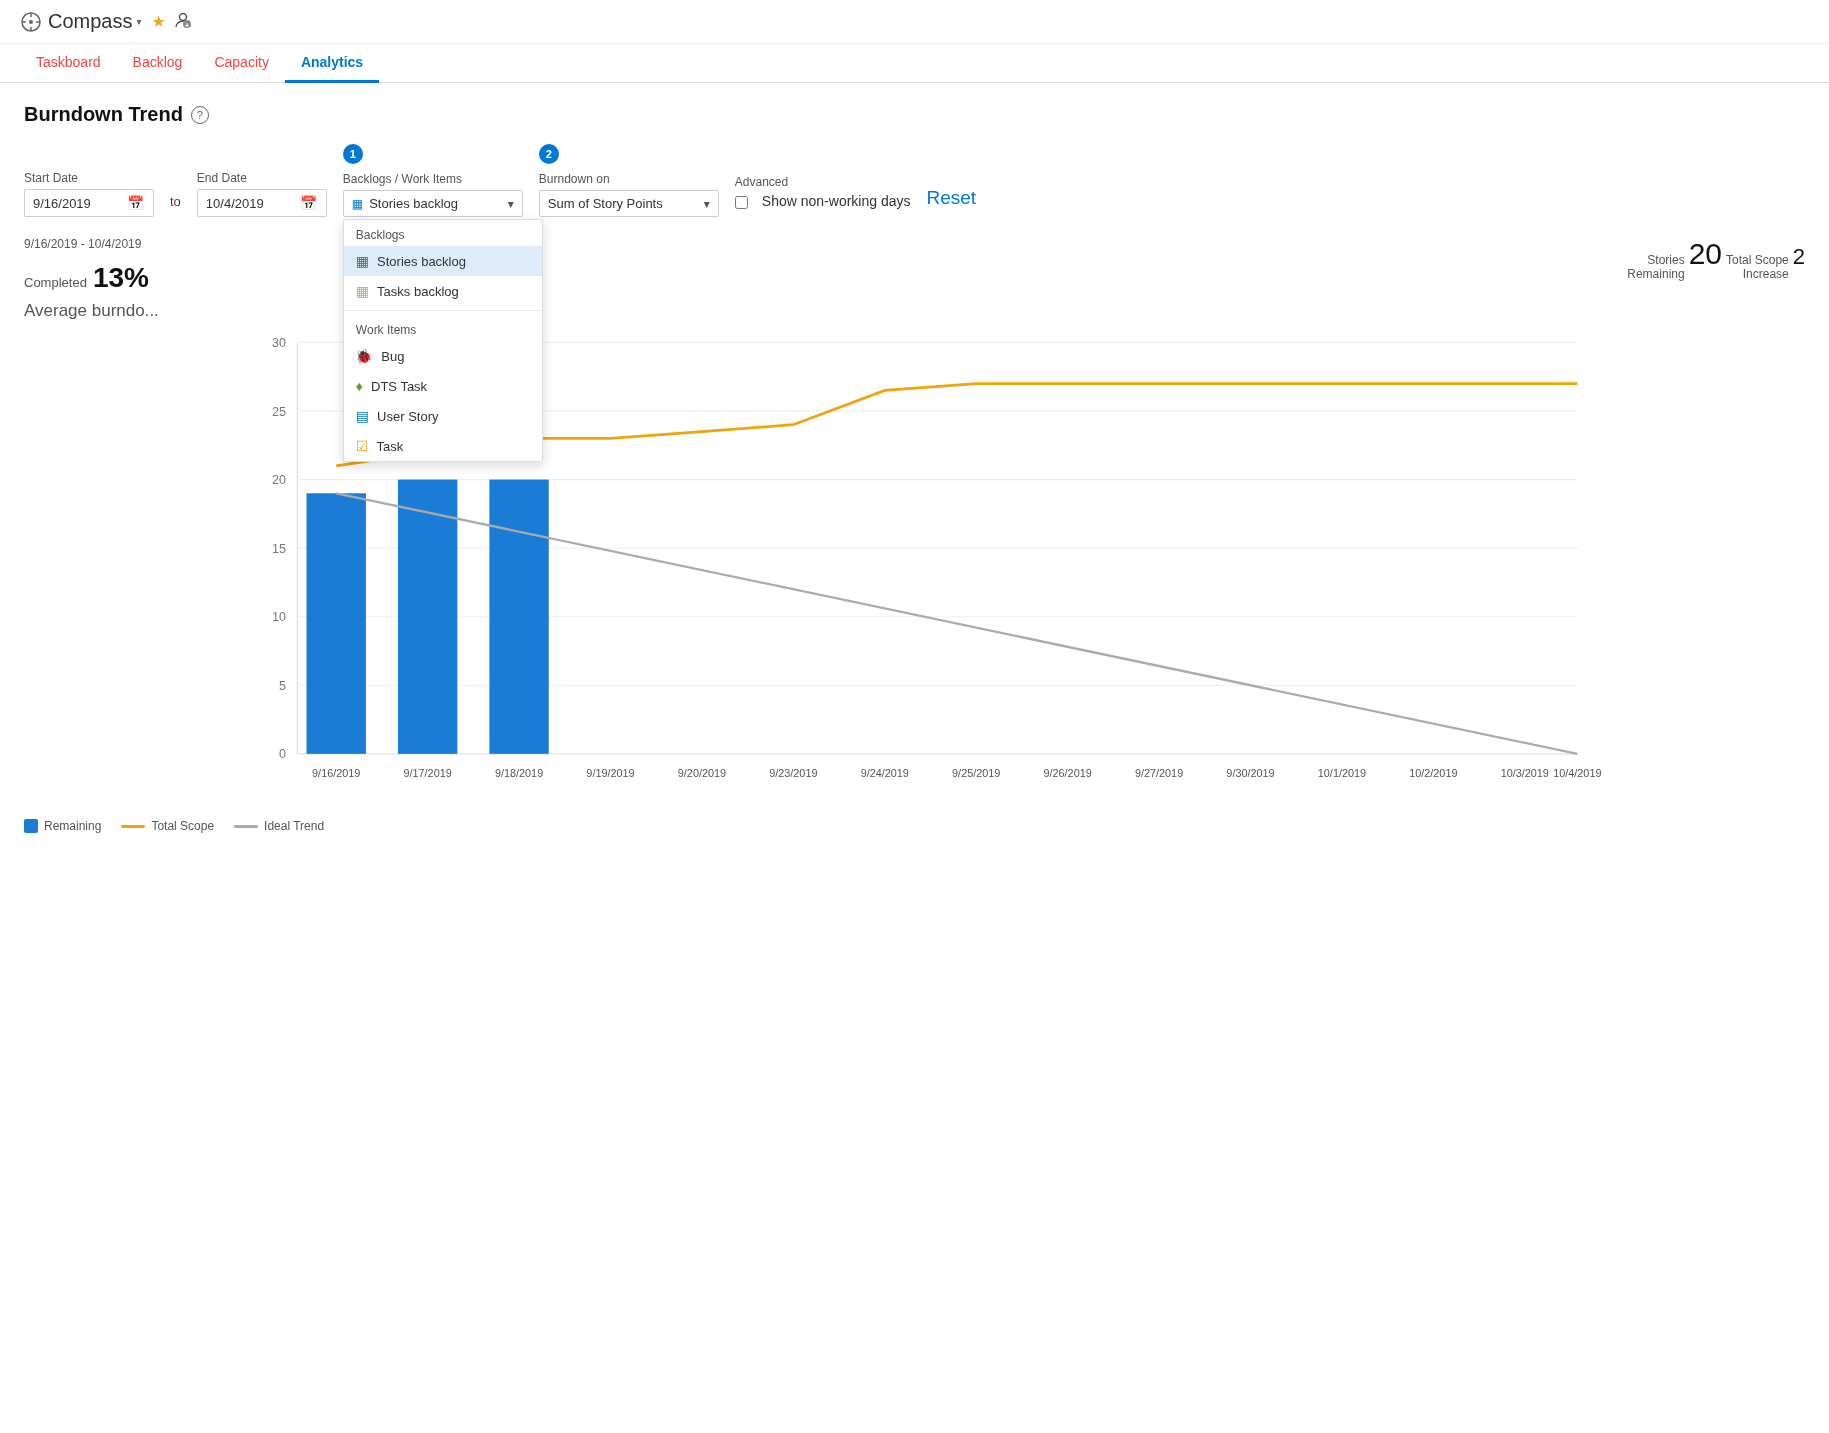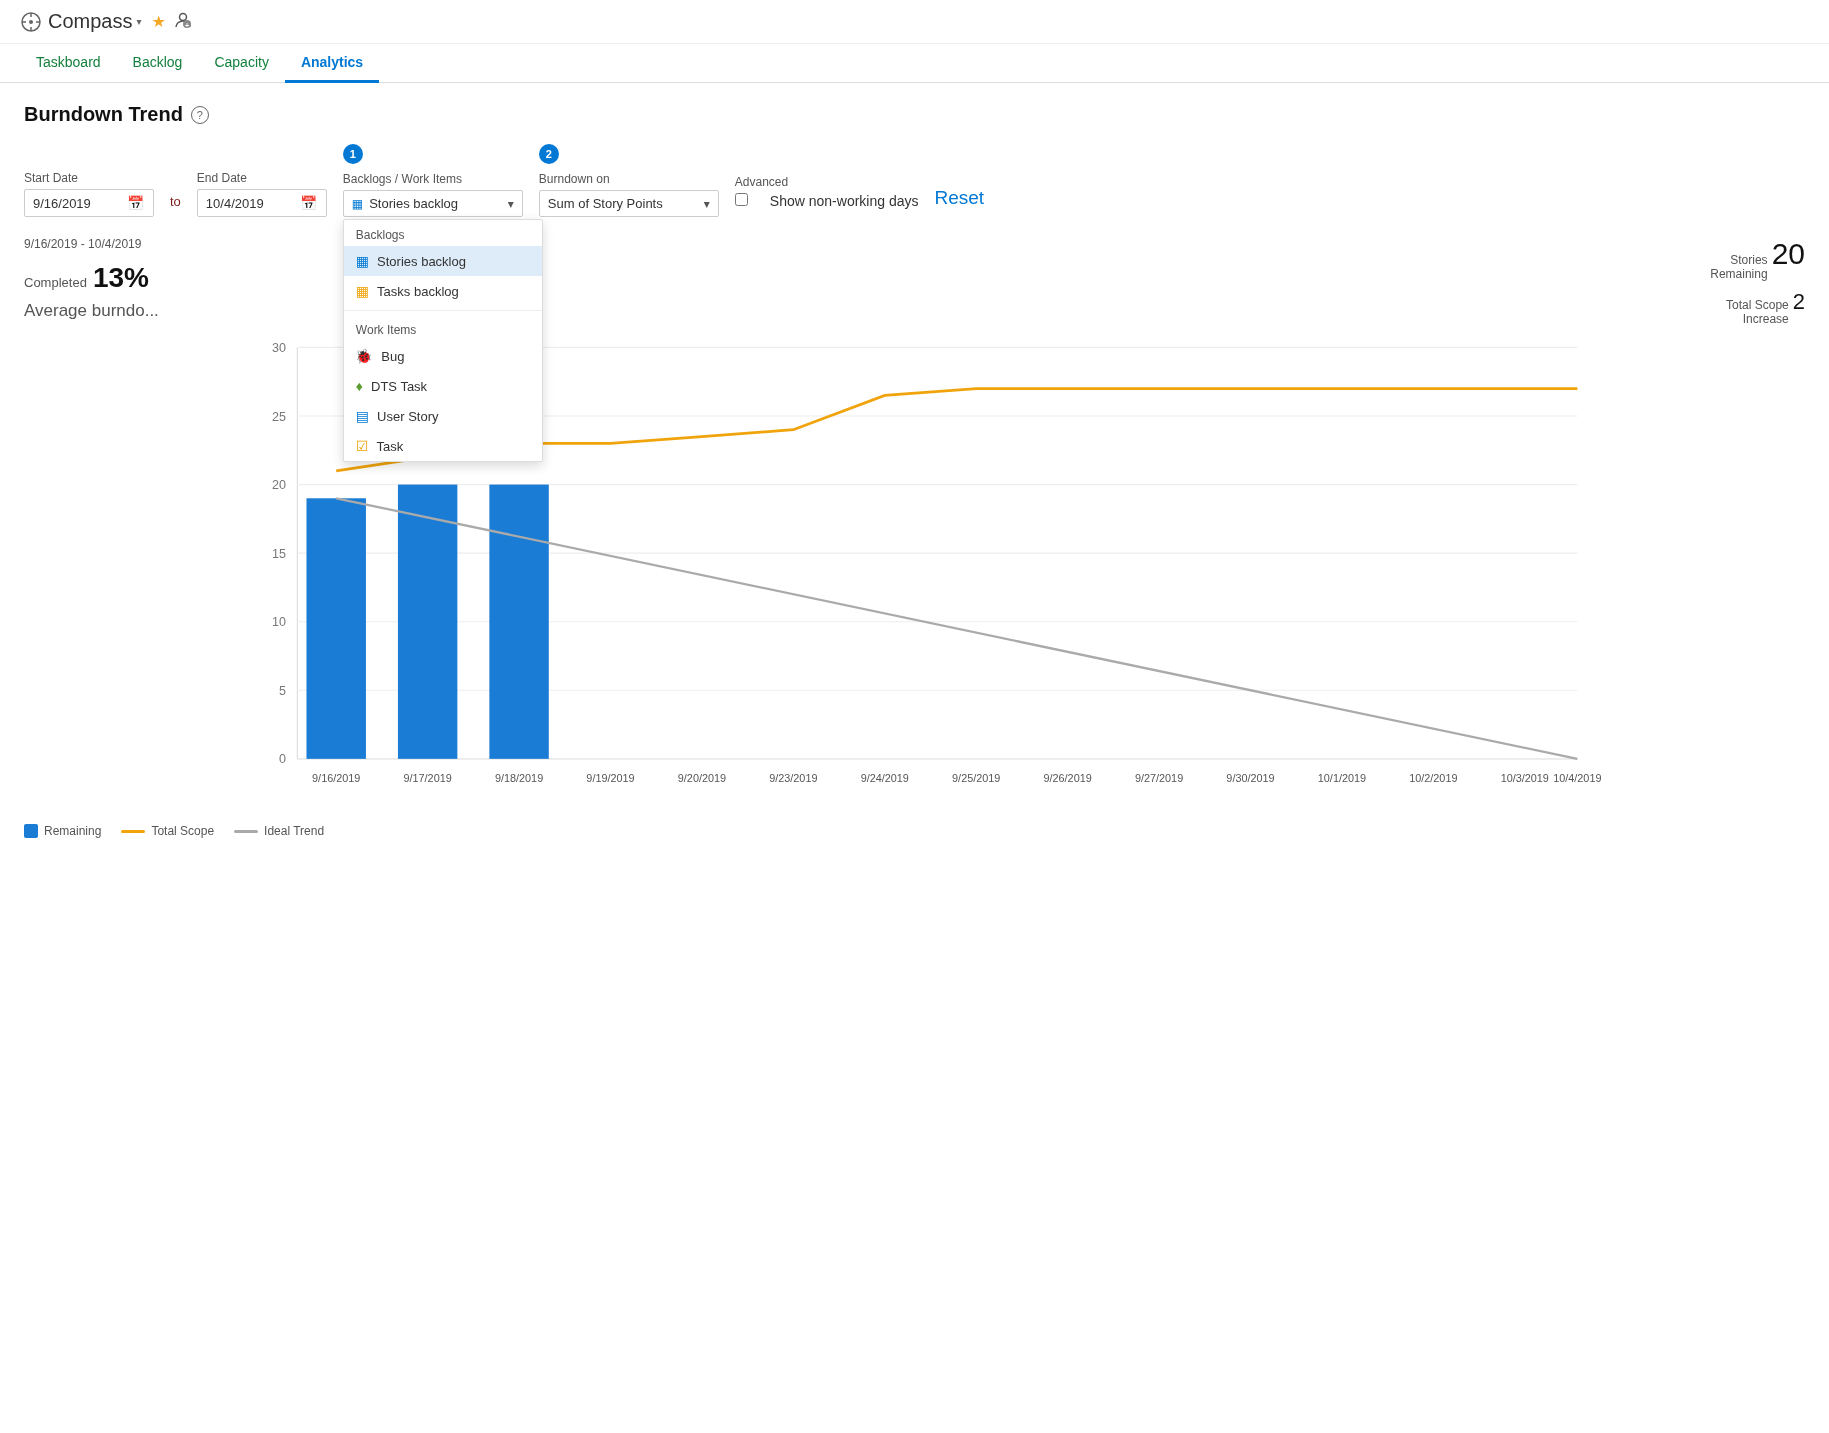--- a/index.html
+++ b/index.html
@@ -28,21 +28,21 @@
 
     .nav-tabs {
       display: flex;
       padding: 0 20px;
       border-bottom: 1px solid #ddd;
     }
     .nav-tab {
       padding: 10px 16px;
       cursor: pointer;
       font-size: 14px;
-      color: #15803d;
+      color: #ef4444;
       border-bottom: 3px solid transparent;
       margin-bottom: -1px;
     }
     .nav-tab.active {
       color: #0078d4;
       border-bottom: 3px solid #0078d4;
       font-weight: 600;
     }
 
     .main-content {
@@ -140,22 +140,22 @@
       font-size: 13px;
       background: #fff;
       min-width: 180px;
       cursor: pointer;
       gap: 6px;
     }
     .burndown-select .dropdown-icon { font-size: 12px; margin-left: auto; color: #555; }
 
     .checkbox-group {
       display: flex;
-      align-items: flex-start;
-      gap: 22px;
+      align-items: flex-end;
+      gap: 14px;
       padding-bottom: 8px;
     }
     .checkbox-group input[type=checkbox] { cursor: pointer; }
 
     .reset-btn {
       background: none;
       border: none;
       color: #0078d4;
       cursor: pointer;
       font-size: 19px;
@@ -219,21 +219,21 @@
       gap: 3px;
     }
     .date-range-label { font-size: 12px; color: #555; }
     .completed-stat { display: flex; align-items: baseline; gap: 6px; margin-top: 8px; }
     .completed-label { font-size: 13px; color: #555; }
     .completed-value { font-size: 28px; font-weight: 700; color: #111; }
     .avg-burndown-label { font-size: 17px; color: #555; margin-top: 4px; }
 
     .chart-right-stats {
       display: flex;
-      flex-direction: column;
+      flex-direction: row;
       align-items: flex-end;
       gap: 4px;
     }
     .stat-block { text-align: right; }
     .stat-value { font-size: 30px; font-weight: 300; color: #111; }
     .stat-value.small { font-size: 22px; }
 
     
     .chart-wrapper {
       margin-top: 10px;

